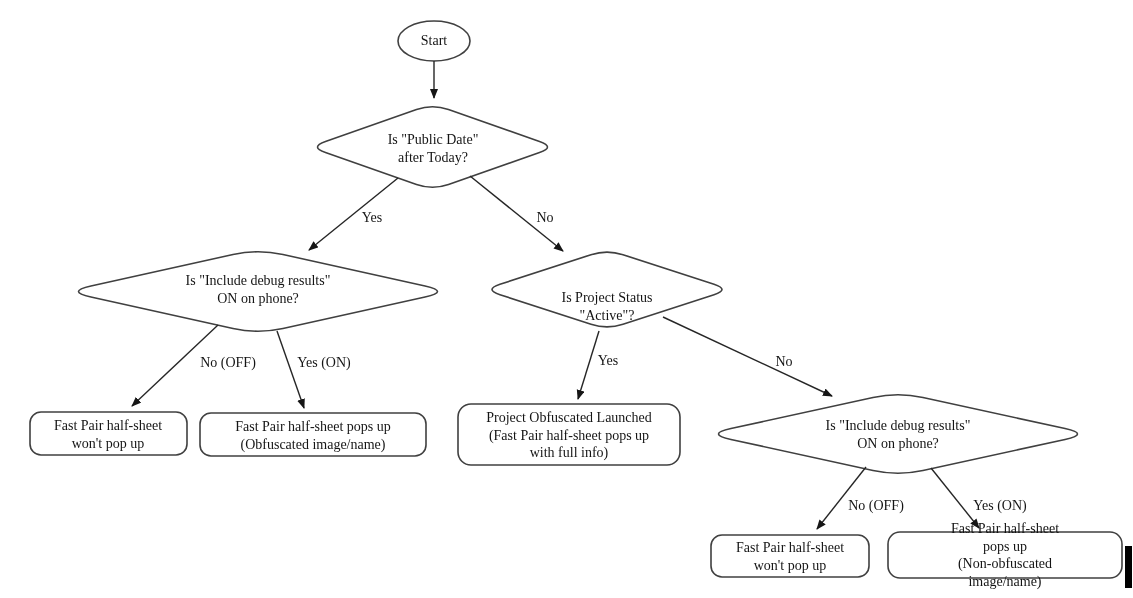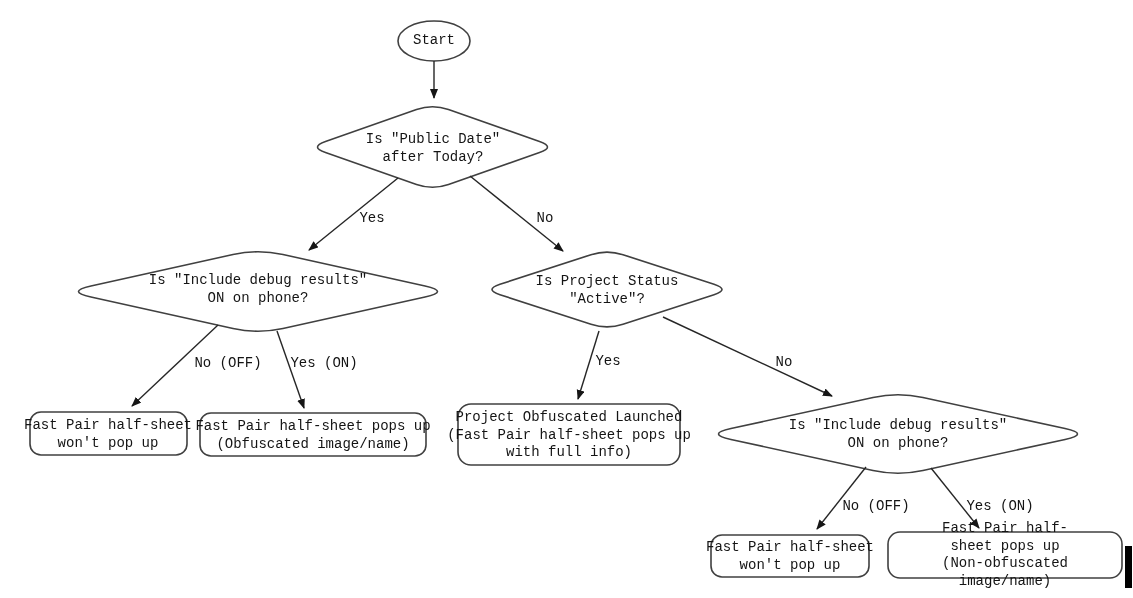--- a/index.html
+++ b/index.html
@@ -6,21 +6,21 @@
     margin: 0;
     padding: 0;
     background: #ffffff;
   }
   .stage {
     position: relative;
     width: 1133px;
     height: 598px;
     background: #ffffff;
     overflow: hidden;
-    font-family: Liberation Mono, monospace;
+    font-family: Liberation Serif, serif;
     color: #141414;
   }
   .geo {
     position: absolute;
     left: 0;
     top: 0;
   }
   .shape {
     fill: #ffffff;
     stroke: #404040;
@@ -83,21 +83,21 @@
     <line class="edge" x1="931" y1="468" x2="979" y2="528" marker-end="url(#arrowhead)"></line>
 
     <rect x="1125" y="546" width="7" height="42" fill="#000000"></rect>
   </svg>
 
   <div class="label" style="left:434px; top:41px;">Start</div>
   <div class="label" style="left:433px; top:148px;">Is "Public Date"
 after Today?</div>
   <div class="label" style="left:258px; top:289px;">Is "Include debug results"
 ON on phone?</div>
-  <div class="label" style="left:607px; top:290px;text-align:center;">Is Project Status
+  <div class="label" style="left:607px; top:306px;text-align:center;">Is Project Status
 "Active"?</div>
   <div class="label" style="left:898px; top:434px;">Is "Include debug results"
 ON on phone?</div>
   <div class="label" style="left:108px; top:434px;">Fast Pair half-sheet
 won't pop up</div>
   <div class="label" style="left:313px; top:435px;">Fast Pair half-sheet pops up
 (Obfuscated image/name)</div>
   <div class="label" style="left:569px; top:435px;">Project Obfuscated Launched
 (Fast Pair half-sheet pops up
 with full info)</div>

